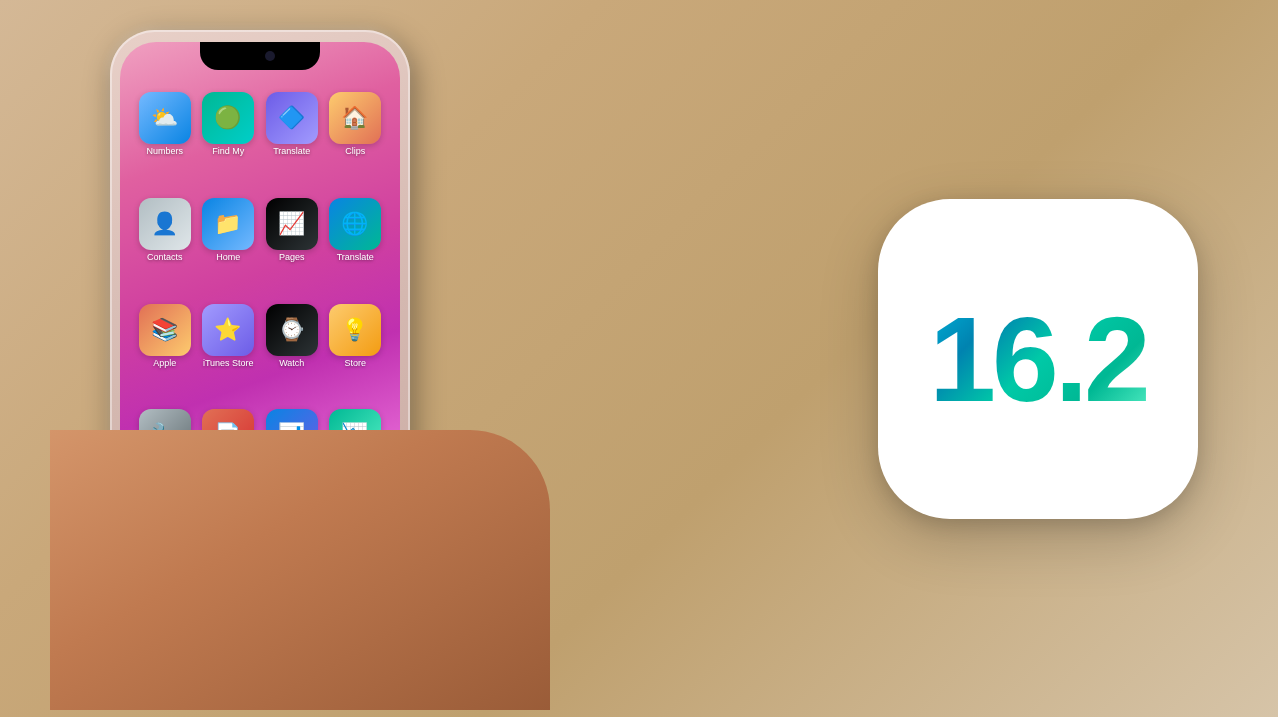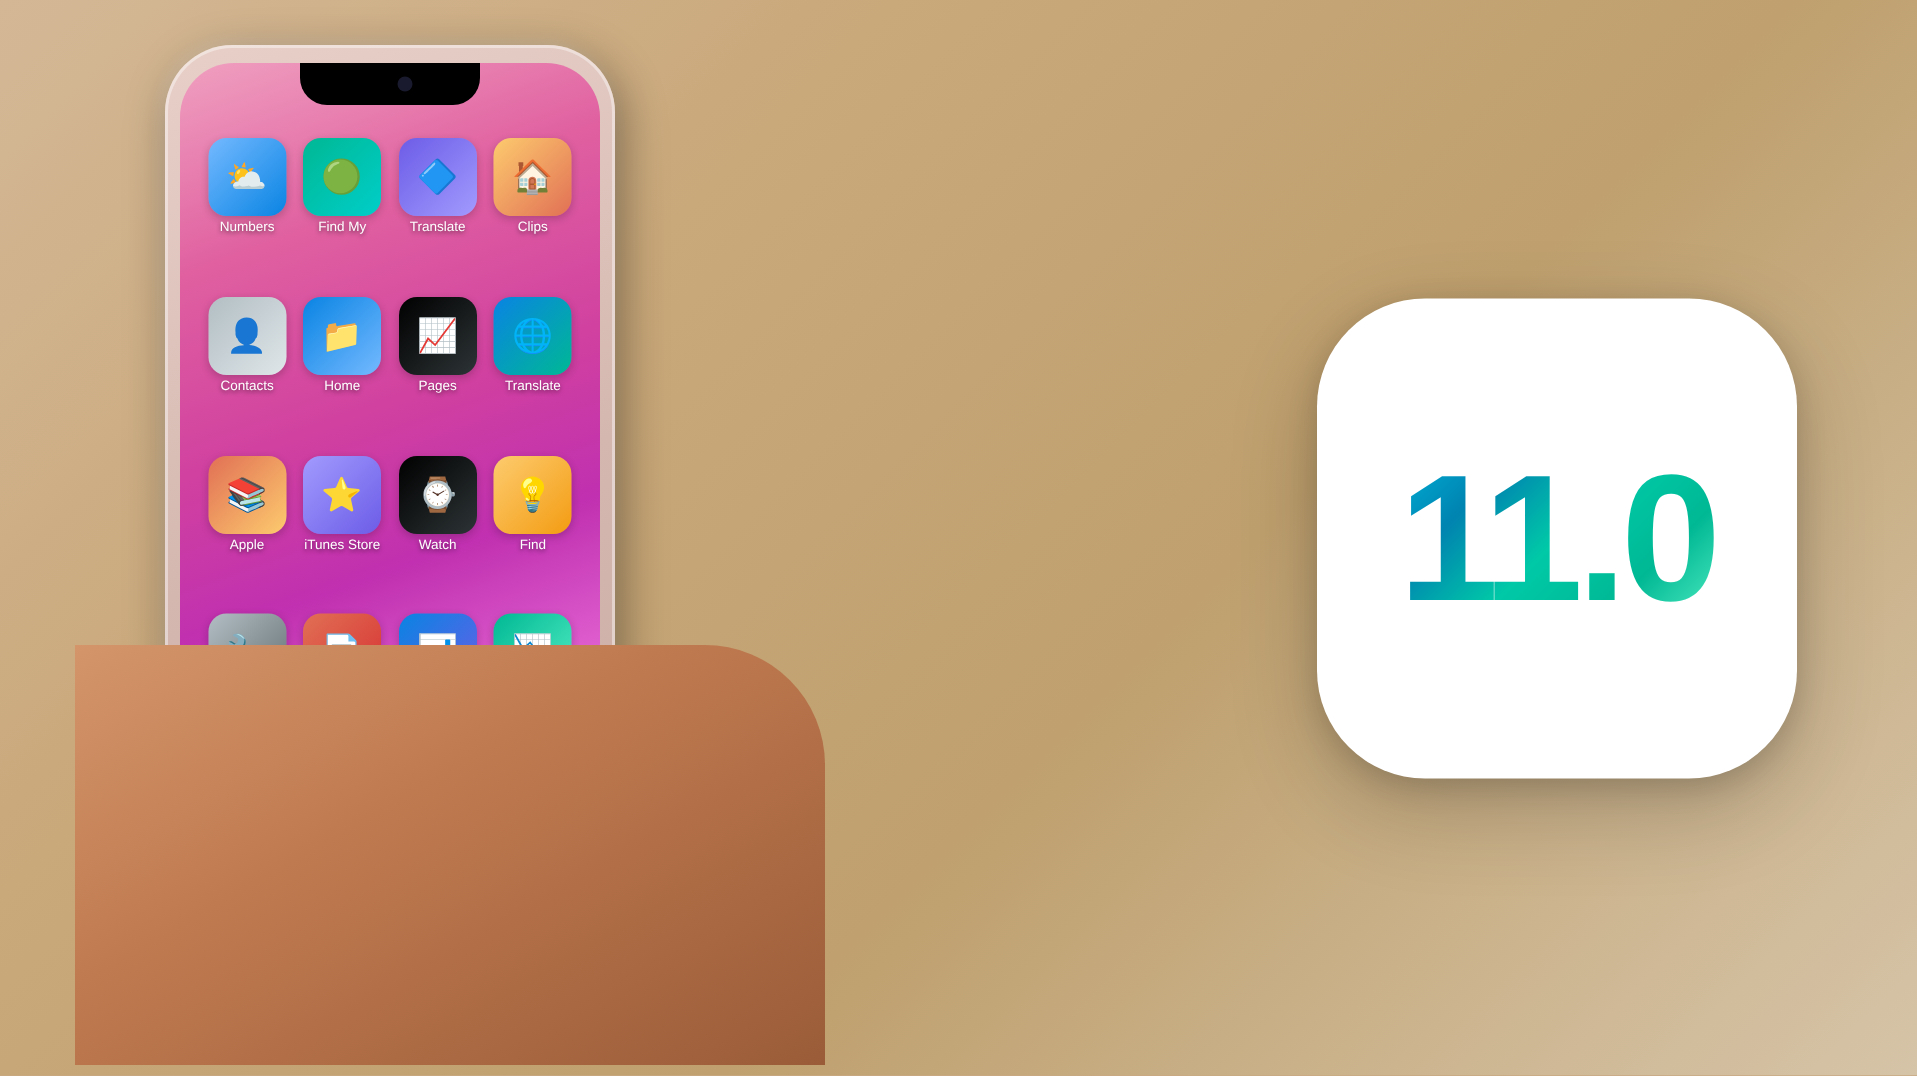--- a/index.html
+++ b/index.html
@@ -279,21 +279,21 @@
           <div class="app-icon">
             <div class="app-icon-img itunesstore-bg">⭐</div>
             <div class="app-label">iTunes Store</div>
           </div>
           <div class="app-icon">
             <div class="app-icon-img watch-bg">⌚</div>
             <div class="app-label">Watch</div>
           </div>
           <div class="app-icon">
             <div class="app-icon-img tips-bg">💡</div>
-            <div class="app-label">Find</div>
+            <div class="app-label">Store</div>
           </div>
           <div class="app-icon">
             <div class="app-icon-img utilities-bg">🔧</div>
             <div class="app-label">Utilities</div>
           </div>
           <div class="app-icon">
             <div class="app-icon-img pages-bg">📄</div>
             <div class="app-label">Pages</div>
           </div>
           <div class="app-icon">
@@ -320,14 +320,14 @@
             <div class="app-icon-img garageband-bg">🎸</div>
             <div class="app-label">GarageBand</div>
           </div>
         </div>
 
     </div>
   </div>
 </div>
 
 <div class="ios-badge">
-  <div class="ios-version-text">11.0</div>
+  <div class="ios-version-text">16.2</div>
 </div>
 
 </body></html>

